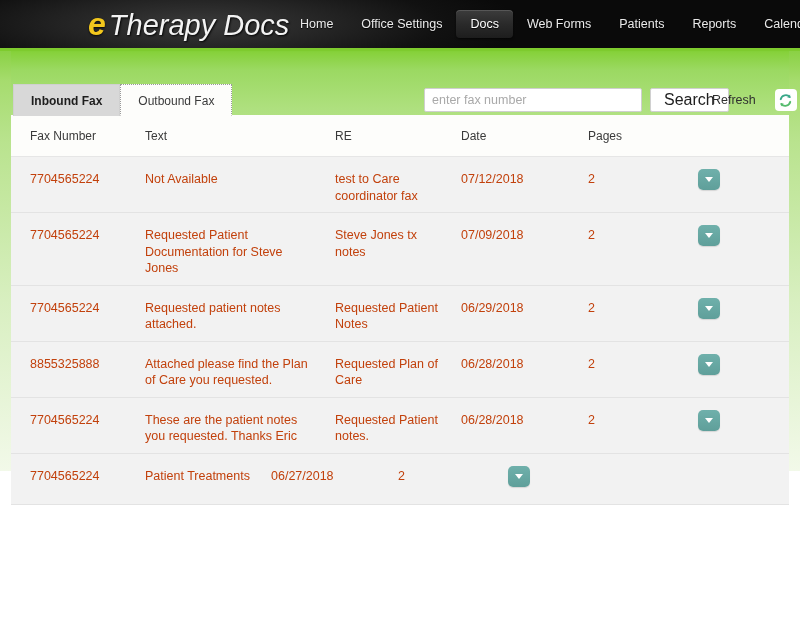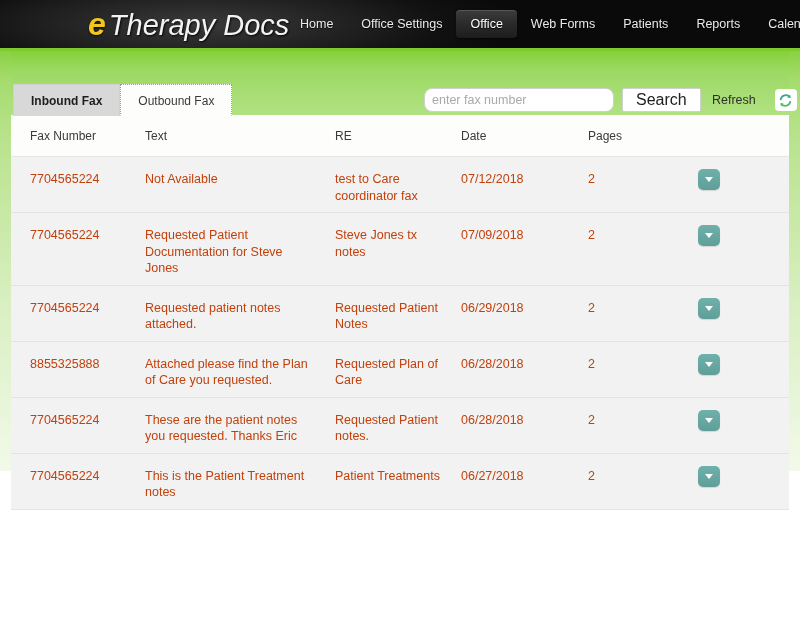--- a/index.html
+++ b/index.html
@@ -141,30 +141,30 @@
 
   
   .searchzone {
     position: absolute;
     left: 424px; top: 88px;
     display: flex;
     align-items: center;
     z-index: 6;
   }
   .search-input {
-    width: 190px;
+    width: 218px;
     height: 24px;
     box-sizing: border-box;
     border: 1px solid #cfcfcf;
     background: #ffffff;
     font-size: 12.5px;
     font-family: "Liberation Sans", sans-serif;
     color: #333;
     padding: 0 7px;
-    border-radius: 8px;
+    border-radius: 2px;
     outline: none;
   }
   .search-input::placeholder { color: #a9a9a9; }
   .search-btn {
     margin-left: 8px;
     height: 24px;
     box-sizing: border-box;
     border: 1px solid #d0d0d0;
     background: #ffffff;
     font-size: 16px;
@@ -273,21 +273,21 @@
 <div class="green-right-edge"></div>
 
 <div class="topbar">
   <div class="topbar-inner">
     <div class="logo">
       <span class="logo-e">e</span><span class="logo-text">Therapy Docs</span>
     </div>
     <nav class="nav">
       <div class="nav-item">Home</div>
       <div class="nav-item">Office Settings</div>
-      <div class="nav-item active">Office</div>
+      <div class="nav-item active">Docs</div>
       <div class="nav-item">Web Forms</div>
       <div class="nav-item">Patients</div>
       <div class="nav-item">Reports</div>
       <div class="nav-item">Calendar</div>
     </nav>
   </div>
 </div>
 
 <div class="panel"></div>
 
@@ -383,21 +383,20 @@
     <div class="c-pages">2</div>
     <div class="c-act">
       <span class="menu-btn">
           <i class="caret"></i>
         </span>
     </div>
   </div>
 
   <div class="tbl-row">
     <div class="c-fax">7704565224</div>
-    <div class="c-text">This is the Patient Treatment notes</div>
     <div class="c-re">Patient Treatments</div>
     <div class="c-date">06/27/2018</div>
     <div class="c-pages">2</div>
     <div class="c-act">
       <span class="menu-btn">
           <i class="caret"></i>
         </span>
     </div>
   </div>
 </div>

